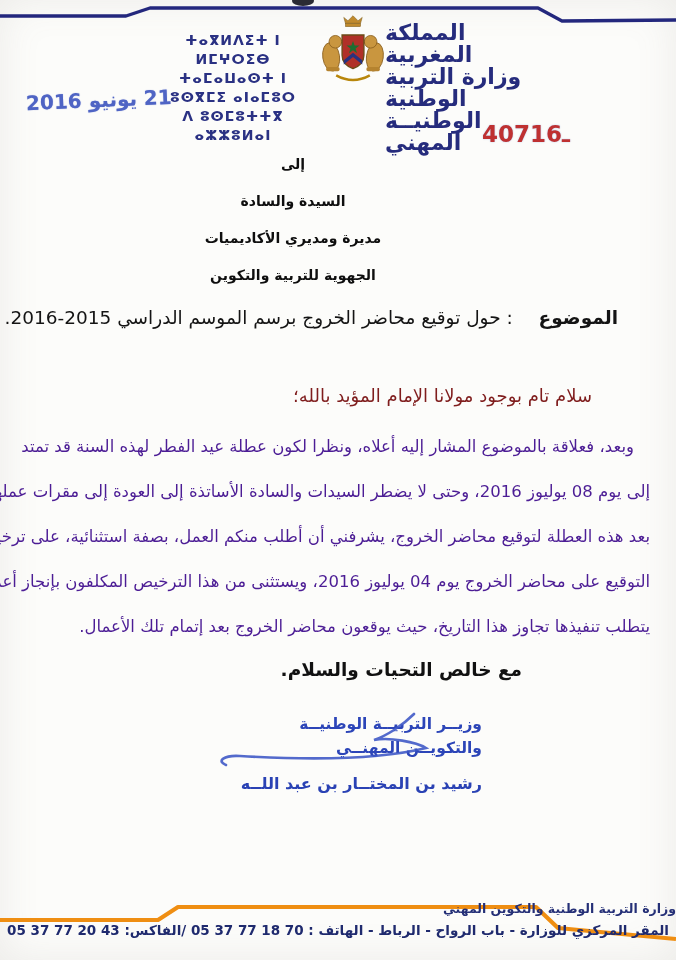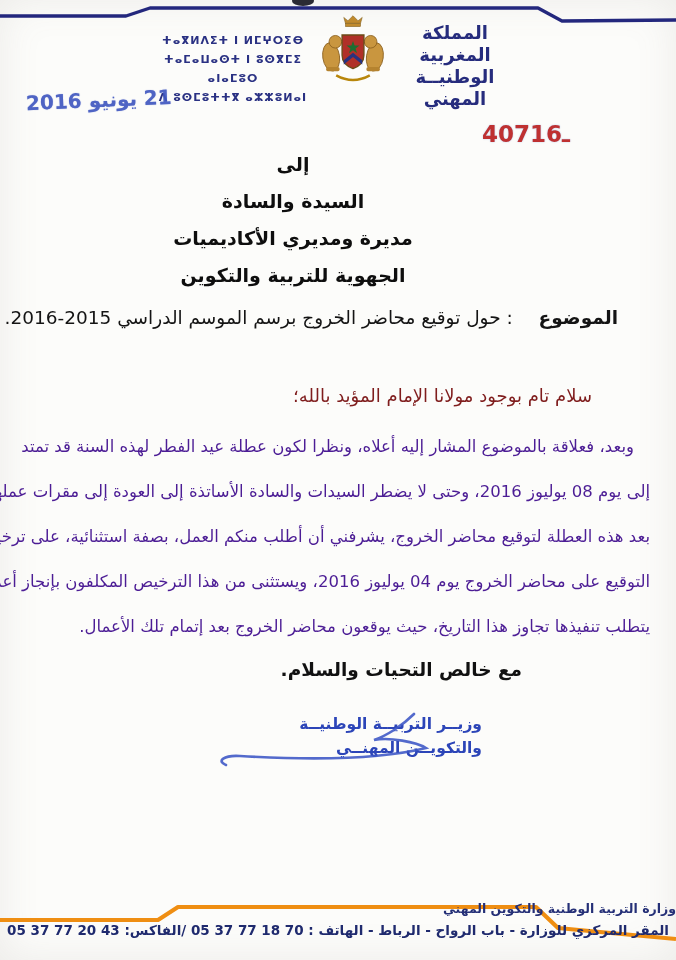--- a/index.html
+++ b/index.html
@@ -5,33 +5,33 @@
   html,body{margin:0;padding:0;background:#e8e8e6;}
   .page{
     position:relative;width:676px;height:960px;margin:0 auto;
     background:#fcfcfa;overflow:hidden;
     font-family:"DejaVu Sans",sans-serif;
     box-shadow:inset 0 0 40px rgba(120,115,105,.12);
   }
   .abs{position:absolute;}
   svg{display:block;}
   
-  .ministry-ar{top:22px;left:385px;width:140px;text-align:center;direction:rtl;
-    color:#262c7d;font-size:18px;font-weight:700;line-height:22px;}
+  .ministry-ar{top:22px;left:385px;width:140px;text-align:left;direction:rtl;
+    color:#262c7d;font-size:22px;font-weight:700;line-height:22px;}
   .ministry-tif{top:31px;left:152px;width:162px;text-align:center;
-    color:#2a3183;font-size:11px;font-weight:700;line-height:19px;letter-spacing:1px;}
+    color:#2a3183;font-size:14px;font-weight:700;line-height:19px;letter-spacing:1px;}
   .crest{top:12px;left:311px;width:84px;height:78px;}
   
   .date-stamp{top:88px;left:26px;direction:rtl;color:#4158c0;font-size:20px;font-weight:700;
     letter-spacing:4px;transform:rotate(-2.5deg);opacity:.92;text-shadow:0 0 1px rgba(65,88,192,.55);}
   .ref-stamp{top:121px;left:482px;direction:ltr;color:#b91c1c;font-size:23px;font-weight:700;
     letter-spacing:6px;opacity:.9;text-shadow:0 0 1.5px rgba(94,128,210,.6);}
   
   .recipient{top:146px;left:138px;width:310px;text-align:center;direction:rtl;
-    color:#0e0e0e;font-size:19px;font-weight:700;line-height:37px;}
+    color:#0e0e0e;font-size:14px;font-weight:700;line-height:37px;}
   
   .subject{top:307px;right:58px;direction:rtl;white-space:nowrap;color:#141414;font-size:18.5px;}
   .subject .lbl{font-weight:700;margin-left:20px;}
   
   .salutation{top:385px;right:84px;direction:rtl;color:#7f1d1d;font-size:18px;}
   
   .body-block{top:424px;left:42px;width:608px;direction:rtl;color:#4c1d95;}
   .body-line{height:45px;line-height:45px;font-size:16.5px;white-space:nowrap;
     text-align:justify;text-align-last:justify;}
   .body-line.first{text-indent:16px;}
@@ -54,20 +54,21 @@
 
 <div class="page">
 
   <svg class="abs" style="top:0;left:0" width="676" height="32" viewBox="0 0 676 32">
     <polyline points="0,16 126,16 150,8 538,8 562,21 676,20" fill="none" stroke="#23277d" stroke-width="3.4" stroke-linejoin="round"></polyline>
     <ellipse cx="303" cy="1" rx="11" ry="5" fill="#15151f" opacity="0.9"></ellipse>
   </svg>
 
   <div class="abs ministry-ar">
     <div>المملكة المغربية</div>
+    <div>وزارة التربية الوطنية</div>
     <div>الوطنيــة المهني</div>
   </div>
 
   <svg class="abs crest" viewBox="0 0 100 90">
 
     <path d="M41,12 l-2,-7 l5,4 l6,-6 l6,6 l5,-4 l-2,7 z" fill="#c08a2d" stroke="#7a5a1a" stroke-width="0.6"></path>
     <rect x="41" y="12" width="18" height="4" fill="#c08a2d" stroke="#7a5a1a" stroke-width="0.6"></rect>
 
     <g>
       <ellipse cx="24" cy="52" rx="10" ry="17" fill="#c9963f" stroke="#8a5f1f" stroke-width="1" transform="rotate(-8 24 52)"></ellipse>
@@ -115,20 +116,21 @@
     <div class="body-line">بعد هذه العطلة لتوقيع محاضر الخروج، يشرفني أن أطلب منكم العمل، بصفة استثنائية، على ترخيص</div>
     <div class="body-line">التوقيع على محاضر الخروج يوم 04 يوليوز 2016، ويستثنى من هذا الترخيص المكلفون بإنجاز أعمال</div>
     <div class="body-line last">يتطلب تنفيذها تجاوز هذا التاريخ، حيث يوقعون محاضر الخروج بعد إتمام تلك الأعمال.</div>
   </div>
 
   <div class="abs closing">مع خالص التحيات والسلام.</div>
 
   <div class="abs sig">
     <div class="title-line">وزيــر التربيــة الوطنيــة</div>
     <div class="title-line">والتكويــن المهنــي</div>
+    <div class="name">رشيد بن المختــار بن عبد اللــه</div>
     <svg class="abs sig-scrawl" viewBox="0 0 304 70">
       <path d="M236,8 C224,20 208,30 196,34 C212,31 238,36 248,42
                C200,54 130,54 62,50 C46,49 38,55 48,59" fill="none" stroke="#3b55c5" stroke-width="2.6" stroke-linecap="round" opacity="0.88"></path>
     </svg>
   </div>
 
   <svg class="abs" style="top:898px;left:0" width="676" height="62" viewBox="0 898 676 62">
     <polyline points="0,920 158,920 178,907 536,907 558,928 600,932 676,939" fill="none" stroke="#ef8e12" stroke-width="4.2" stroke-linejoin="round"></polyline>
   </svg>
   <div class="abs footer-l1">وزارة التربية الوطنية والتكوين المهني</div>

